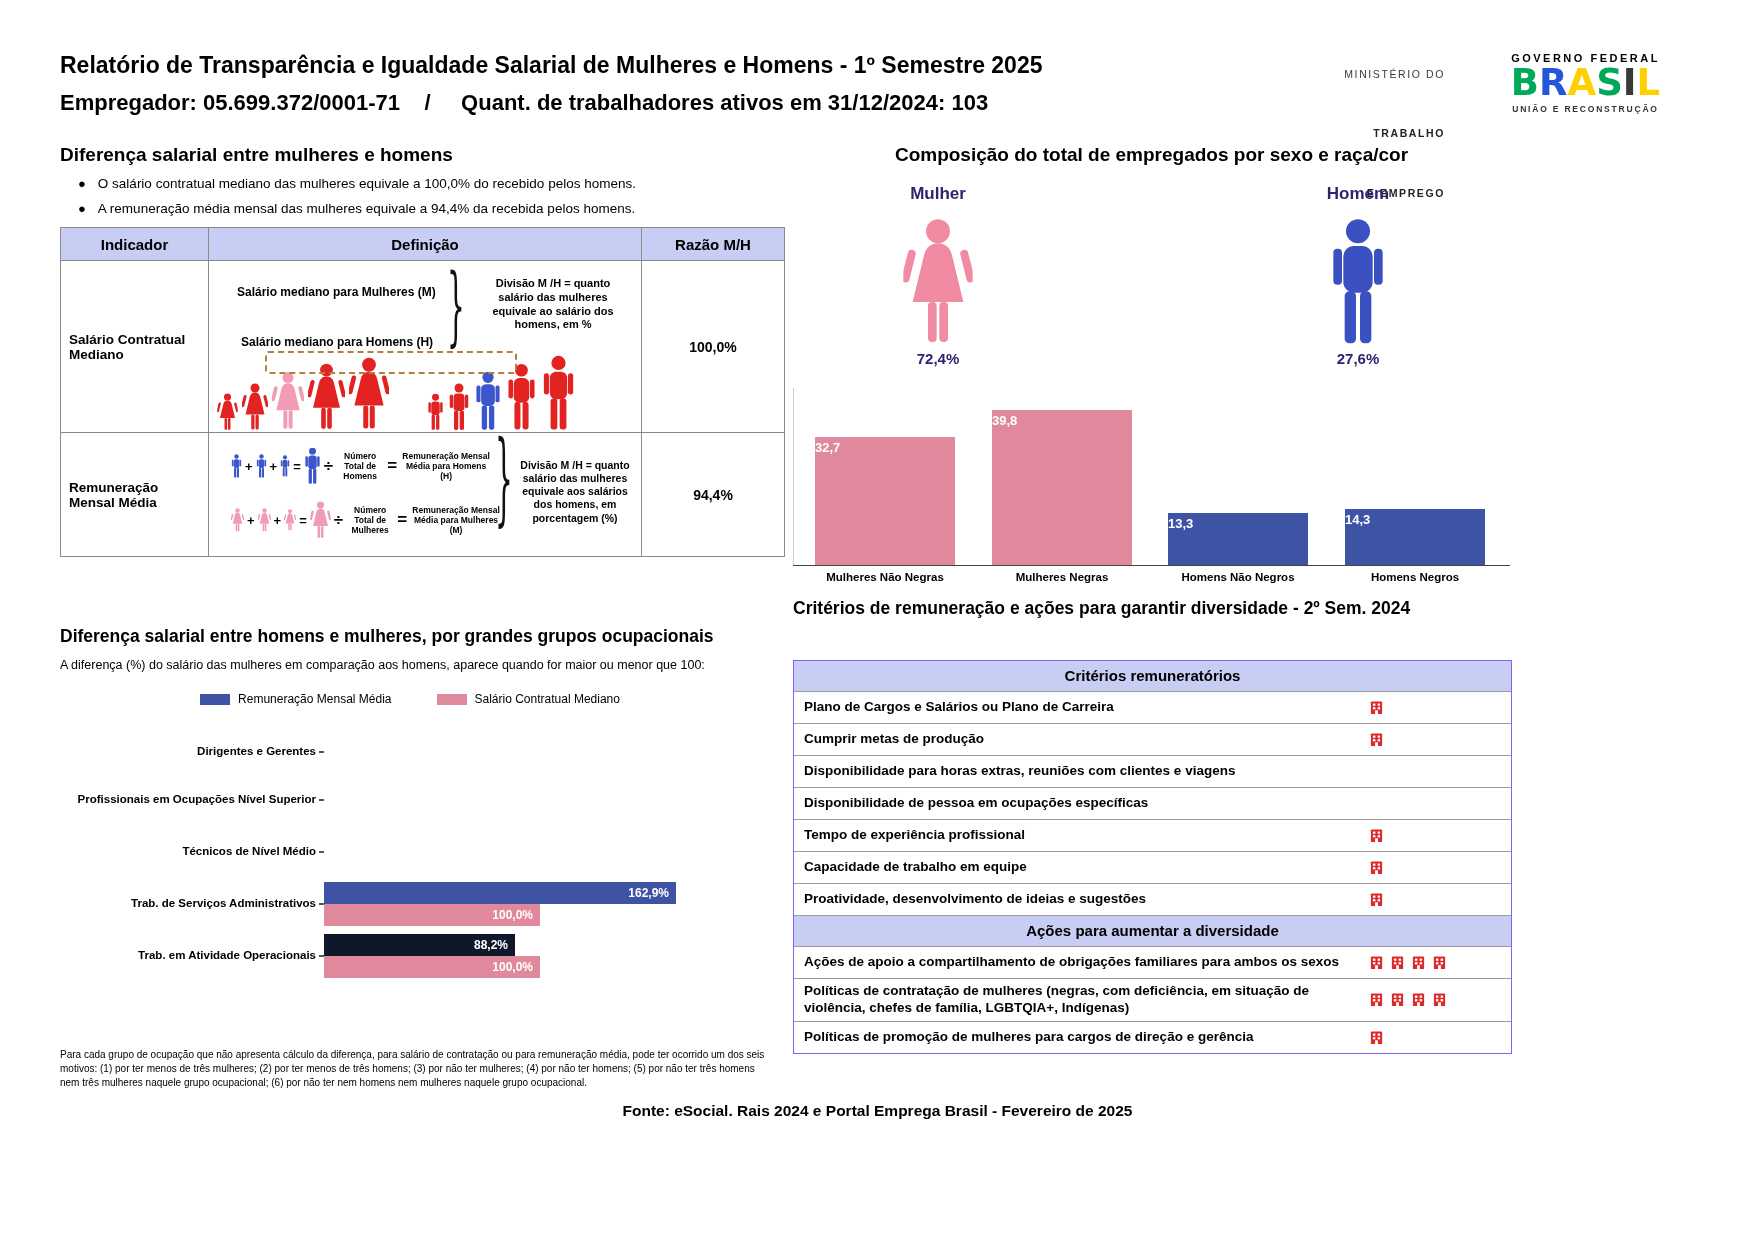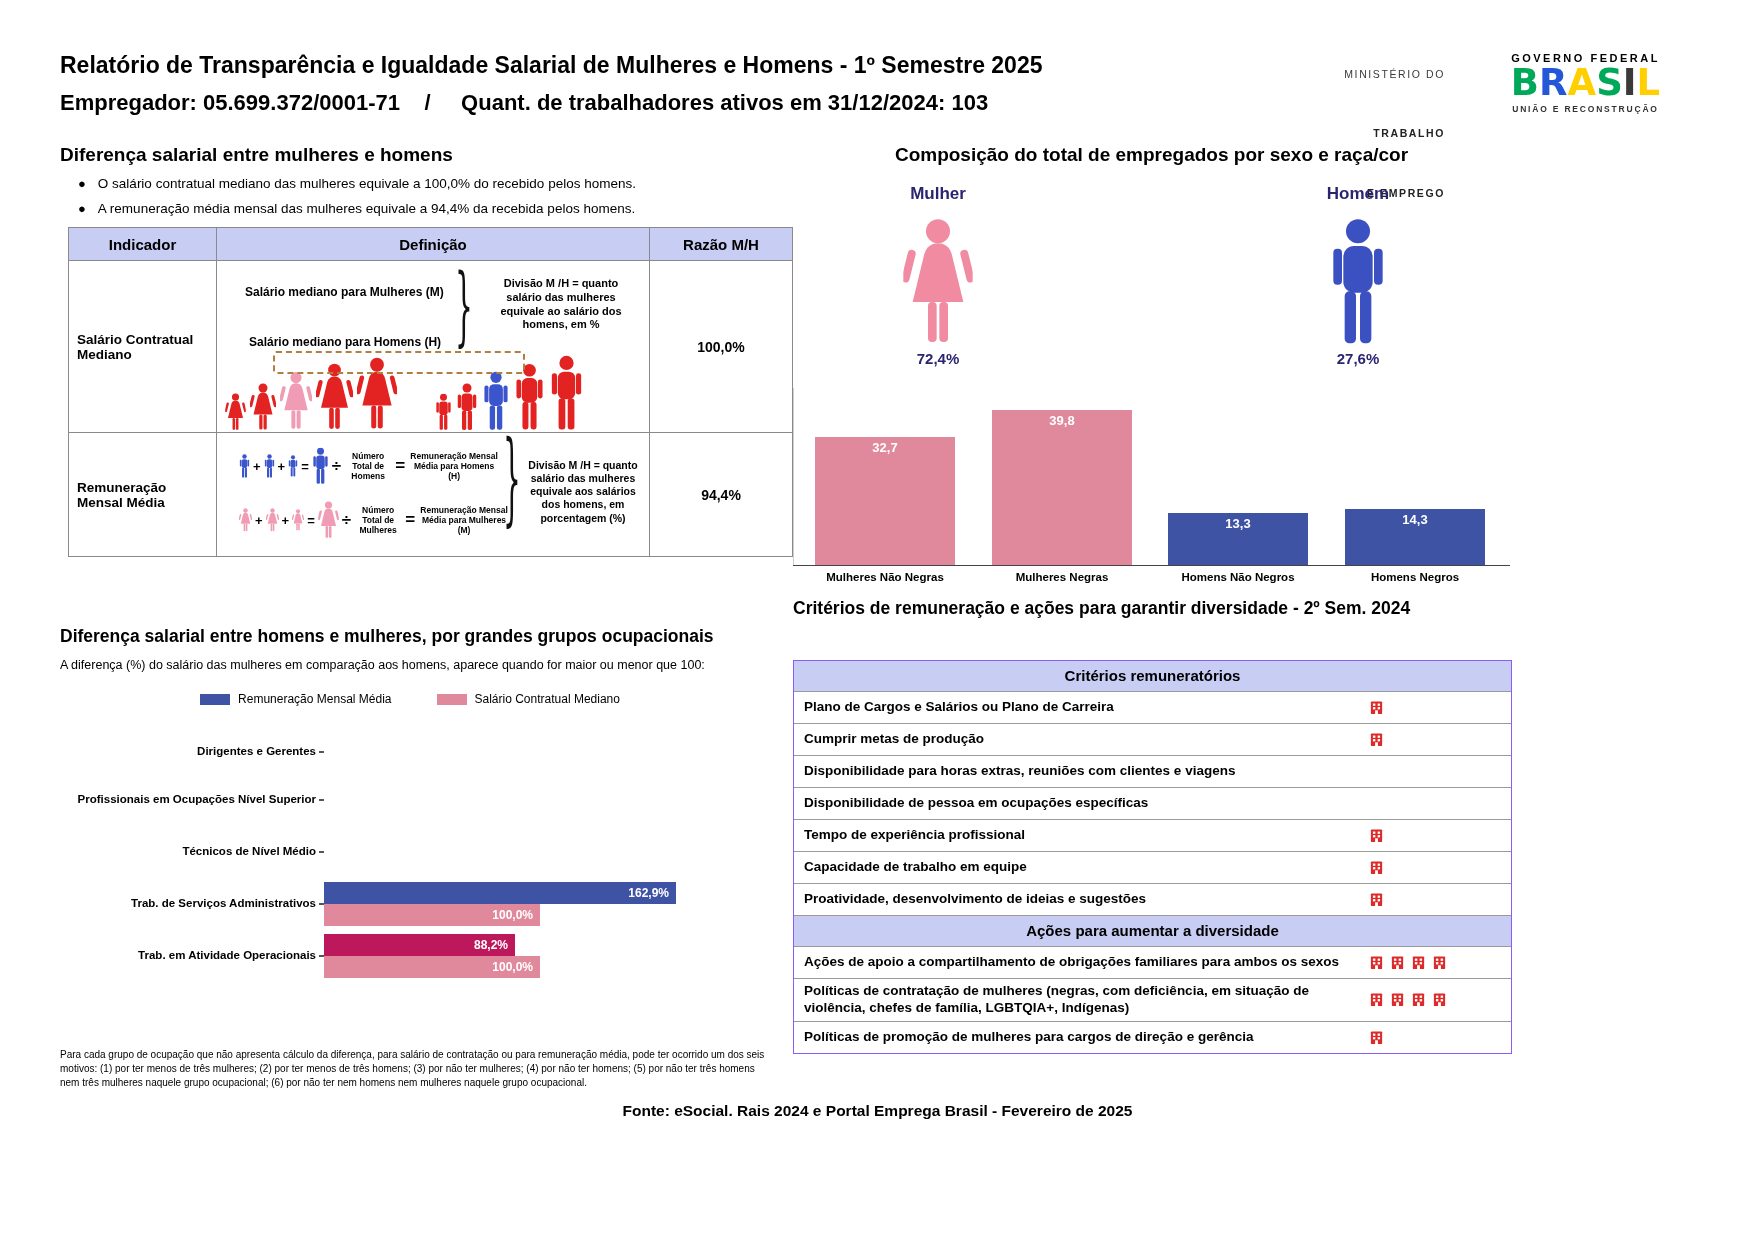--- a/index.html
+++ b/index.html
@@ -31,21 +31,21 @@
   .dashedbox{position:absolute;border:2px dashed #b08040;border-radius:3px;}
   .formline{display:flex;align-items:center;gap:3px;height:54px;}
   .fop{font-weight:bold;font-size:13px;}
   .fdiv{font-weight:bold;font-size:17px;}
   .ftxt{font-size:8.5px;font-weight:bold;text-align:center;line-height:1.2;}
   
   .navy{color:#2b2570;}
   .sex-label{font-size:17px;font-weight:bold;text-align:center;}
   .sex-pct{font-size:15px;font-weight:bold;text-align:center;}
   .vbar{position:absolute;}
-  .vbar span{display:block;text-align:center;color:#fff;font-weight:bold;font-size:13px;padding-top:3px;}
+  .vbar span{display:block;text-align:left;color:#fff;font-weight:bold;font-size:13px;padding-top:3px;}
   .vcat{position:absolute;font-size:11.5px;font-weight:bold;text-align:center;}
   .axisline{position:absolute;background:#444;height:1px;}
   .vspine{position:absolute;background:#cfcfcf;width:1px;}
   
   .sub12{font-size:12.5px;}
   .legend{display:flex;gap:45px;align-items:center;justify-content:center;font-size:12px;}
   .sw{display:inline-block;width:30px;height:11px;margin-right:8px;vertical-align:middle;}
   .hrow{position:absolute;left:0;width:718px;height:52px;}
   .hlabel{position:absolute;left:0;top:0;width:256px;height:52px;display:flex;align-items:center;justify-content:flex-end;font-size:11.5px;font-weight:bold;text-align:right;line-height:1.2;}
   .htick{position:absolute;left:259px;top:25px;width:5px;height:2px;background:#555;}
@@ -114,21 +114,21 @@
       <div class="bullet-line">
         <span class="bullet-dot">●</span>
         <span>O salário contratual mediano das mulheres equivale a 100,0% do recebido pelos homens.</span>
       </div>
       <div class="bullet-line">
         <span class="bullet-dot">●</span>
         <span>A remuneração média mensal das mulheres equivale a 94,4% da recebida pelos homens.</span>
       </div>
     </div>
 
-  <table class="ind abs" style="left:68px;top:227px;">
+  <table class="ind abs" style="left:60px;top:227px;">
     <tbody>
         <tr style="height:33px;">
       <th class="hd" style="width:145px;">Indicador</th>
       <th class="hd" style="width:430px;">Definição</th>
       <th class="hd" style="width:140px;">Razão M/H</th>
     </tr>
     <tr style="height:172px;">
       <td class="ind-label">Salário Contratual Mediano</td>
       <td class="defcell">
         <div class="def-lbl" style="left:28px;top:24px;">Salário mediano para Mulheres (M)</div>
@@ -283,21 +283,21 @@
       </div>
       <div class="hrow" style="top:156px;">
     <div class="hlabel">Trab. de Serviços Administrativos</div>
     <div class="htick"></div>
         <div class="hbar" style="left:264px;top:4px;width:352px;height:22px;background:#3f53a5;">162,9%</div>
         <div class="hbar" style="left:264px;top:26px;width:216px;height:22px;background:#e0899c;">100,0%</div>
       </div>
       <div class="hrow" style="top:208px;">
     <div class="hlabel">Trab. em Atividade Operacionais</div>
     <div class="htick"></div>
-        <div class="hbar" style="left:264px;top:4px;width:191px;height:22px;background:#be185d;">88,2%</div>
+        <div class="hbar" style="left:264px;top:4px;width:191px;height:22px;background:#0f172a;">88,2%</div>
         <div class="hbar" style="left:264px;top:26px;width:216px;height:22px;background:#e0899c;">100,0%</div>
       </div>
     </div>
   <div class="abs footnote" style="left:60px;top:1048px;width:712px;">Para cada grupo de ocupação que não apresenta cálculo da diferença, para salário de contratação ou para remuneração média, pode ter ocorrido um dos seis motivos: (1) por ter menos de três mulheres; (2) por ter menos de três homens; (3) por não ter mulheres; (4) por não ter homens; (5) por não ter três homens nem três mulheres naquele grupo ocupacional; (6) por não ter nem homens nem mulheres naquele grupo ocupacional.</div>
 
   <div class="abs" style="left:793px;top:598px;font-size:17.5px;font-weight:bold;">Critérios de remuneração e ações para garantir diversidade - 2º Sem. 2024</div>
   <div class="abs crit" style="left:793px;top:660px;width:717px;">
     <div class="csection" style="border-top:none;">Critérios remuneratórios</div>
     <div id="crit-rows1">
         <div class="crow">

